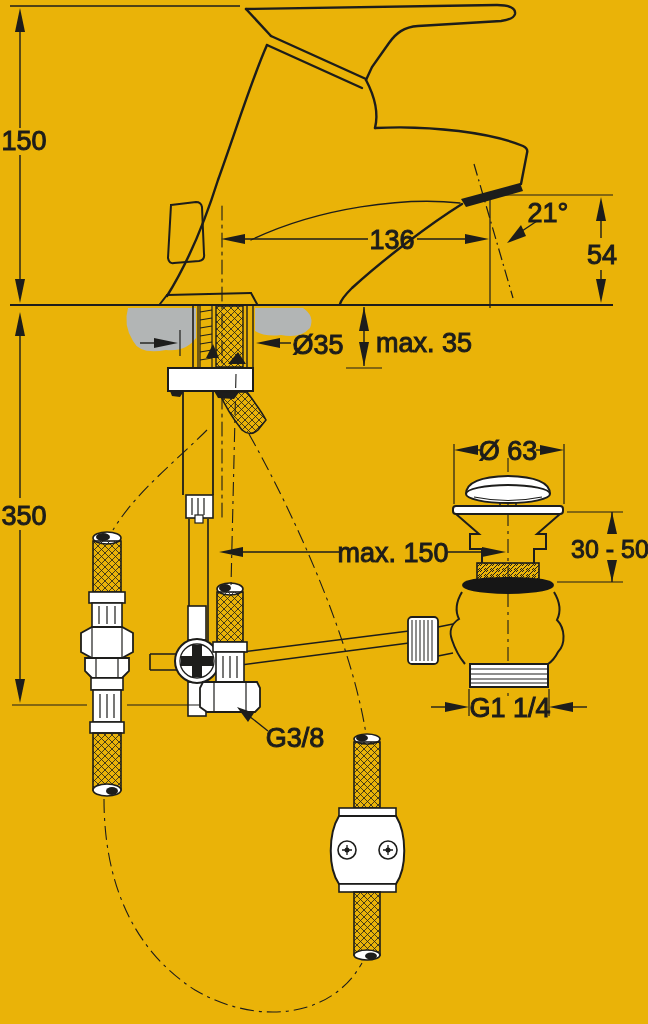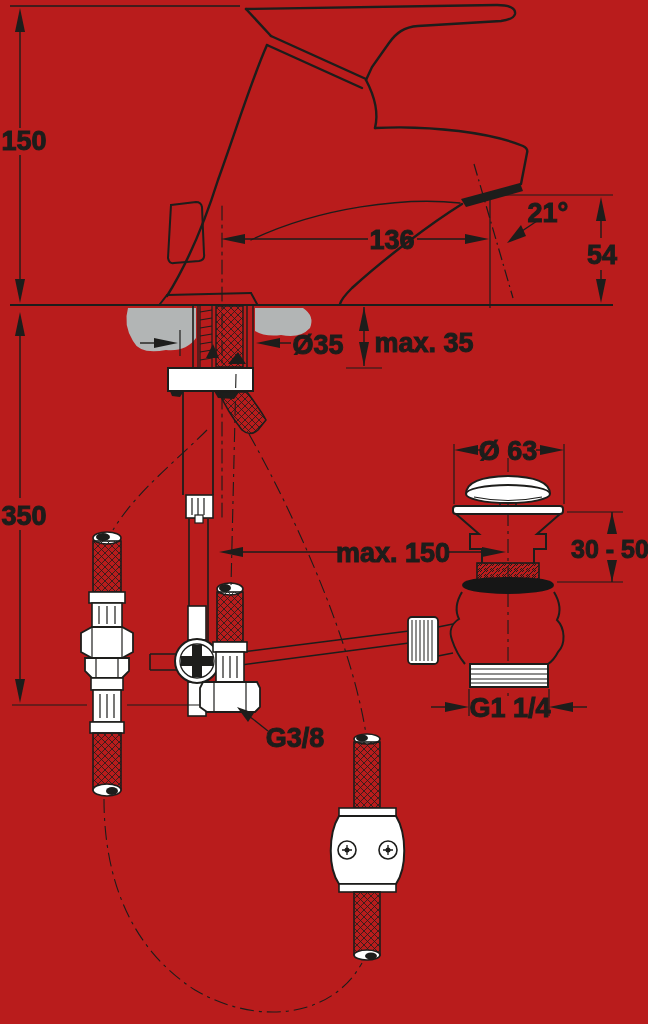--- a/index.html
+++ b/index.html
@@ -1,17 +1,17 @@
 <!DOCTYPE html>
 <html><head>
 <meta charset="utf-8">
 <style>
   html,body{margin:0;padding:0;background:#ffffff;}
-  .sheet{position:relative;width:648px;height:1024px;background:#b91c1c;overflow:hidden;
-         font-family:"Liberation Sans", sans-serif;font-weight:bold;}
+  .sheet{position:relative;width:648px;height:1024px;background:#eab308;overflow:hidden;
+         font-family:"Liberation Sans", sans-serif;}
   svg{display:block;}
   .dim-text{font-family:"Liberation Sans", sans-serif;font-size:27px;fill:#1d1d1b;text-anchor:middle;}
   .dim-text-sm{font-family:"Liberation Sans", sans-serif;font-size:25px;fill:#1d1d1b;text-anchor:middle;}
 </style>
 </head>
 <body>
 
 <div class="sheet">
 <svg width="648" height="1024" viewBox="0 0 648 1024">
   <defs>

